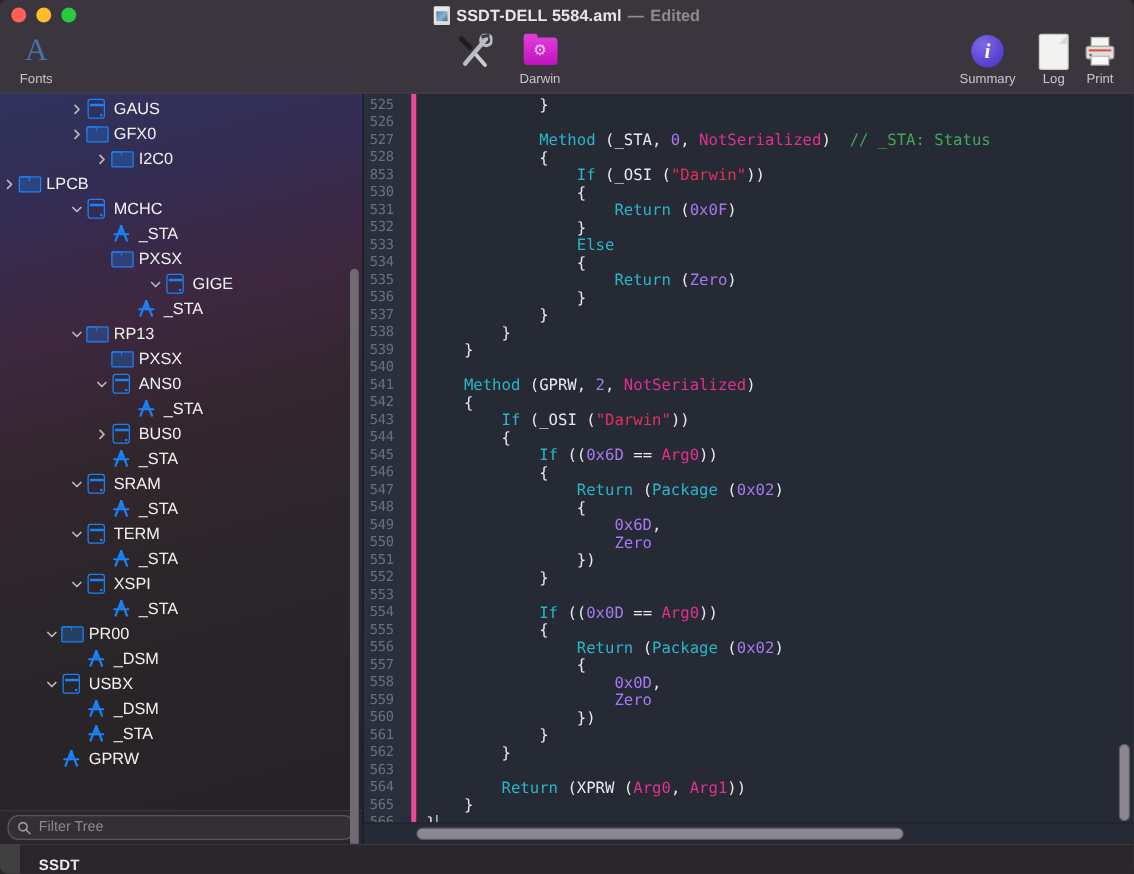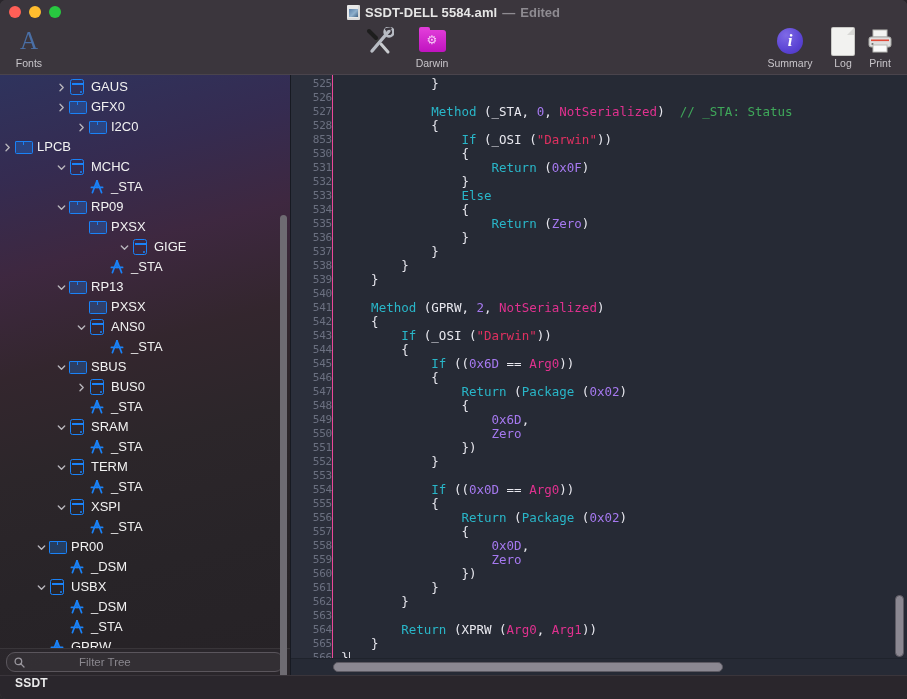--- a/index.html
+++ b/index.html
@@ -232,21 +232,21 @@
   .filter-field {
     flex: 1 1 auto; height: 18px;
     border-radius: 9px;
     border: 1px solid #5a555c;
     background: rgba(255,255,255,0.045);
     display:flex; align-items:center;
     padding: 0 7px; gap: 6px;
   }
   .filter-field svg { display:block; flex: 0 0 auto; }
   .filter-ph {
-    font-size: 11.5px; color: #8b888f; line-height: 16px; margin-left: 48px;
+    font-size: 11.5px; color: #8b888f; line-height: 16px;
   }
 
   
   .sb-scroll {
     position: absolute; right: 3px; top: 68px;
     width: 7px; height: 560px;
   }
   .sb-thumb {
     position: absolute; left: 0; width: 7px;
     background: #6e6b72;
@@ -266,25 +266,25 @@
     flex: 1 1 auto;
     position: relative;
     display: flex;
     min-height: 0;
     overflow: hidden;
   }
   .gutter {
     flex: 0 0 42px;
     width: 42px;
     background: #2b2f3b;
-    border-right: 1px solid #ec4899;
+    border-right: 4px solid #ec4899;
     padding-top: 2px;
     text-align: right;
     box-sizing: border-box;
-    padding-right: 0;
+    padding-right: 14px;
   }
   .gutter .ln {
     font-family: "DejaVu Sans Mono", monospace;
     font-size: 11px;
     line-height: 14px;
     height: 14px;
     color: #6b7080;
     letter-spacing: -0.2px;
   }
   .code {
@@ -343,23 +343,24 @@
     border: 1px solid #5d5a63;
     border-radius: 5px;
     box-sizing: border-box;
   }
 
   
   .statusbar {
     flex: 0 0 23px;
     height: 23px;
     background: #2a262c;
-    display: flex; align-items: flex-start;
+    display: flex; align-items: flex-end;
     padding-left: 15px;
     border-top: 1px solid #3a353b;
+    margin-left: 16px;
   }
   .status-text {
     font-size: 12px; color: #e9e9ea; font-weight: bold;
     letter-spacing: 0.2px;
   }
 </style>
 </head>
 <body>
 
 <div id="app">
@@ -523,34 +524,20 @@
             <span class="row-icon">
               <svg class="ic-method" viewBox="0 0 16 16">
                 <path d="M8 1.8 L12.6 13.6" stroke="#1a82f7" stroke-width="1.7" fill="none" stroke-linecap="round"></path>
                 <path d="M8 1.8 L3.4 13.6" stroke="#1a82f7" stroke-width="1.7" fill="none" stroke-linecap="round"></path>
                 <path d="M2.4 8.4 L13.6 8.4" stroke="#1a82f7" stroke-width="1.7" fill="none" stroke-linecap="round"></path>
                 <path d="M8 1.8 L8 8.4" stroke="#1a82f7" stroke-width="1.7" fill="none" stroke-linecap="round"></path>
               </svg>
             </span>
             <span class="row-label">_STA</span>
           </div>
-          <div class="tree-row" style="padding-left: 54px;">
-            <span class="twisty">
-              <svg width="9" height="9" viewBox="0 0 9 9">
-                <path d="M1.3 3 L4.5 6.2 L7.7 3" fill="none" stroke="#b9b7bd" stroke-width="1.35" stroke-linecap="round" stroke-linejoin="round"></path>
-              </svg>
-            </span>
-            <span class="row-icon">
-              <span class="ic-folder">
-                <span class="ft"></span>
-                <span class="fb"></span>
-              </span>
-            </span>
-            <span class="row-label">RP09</span>
-          </div>
           <div class="tree-row" style="padding-left: 74px;">
             <span class="twisty none"></span>
             <span class="row-icon">
               <span class="ic-folder">
                 <span class="ft"></span>
                 <span class="fb"></span>
               </span>
             </span>
             <span class="row-label">PXSX</span>
           </div>
@@ -624,34 +611,20 @@
             <span class="twisty none"></span>
             <span class="row-icon">
               <svg class="ic-method" viewBox="0 0 16 16">
                 <path d="M8 1.8 L12.6 13.6" stroke="#1a82f7" stroke-width="1.7" fill="none" stroke-linecap="round"></path>
                 <path d="M8 1.8 L3.4 13.6" stroke="#1a82f7" stroke-width="1.7" fill="none" stroke-linecap="round"></path>
                 <path d="M2.4 8.4 L13.6 8.4" stroke="#1a82f7" stroke-width="1.7" fill="none" stroke-linecap="round"></path>
                 <path d="M8 1.8 L8 8.4" stroke="#1a82f7" stroke-width="1.7" fill="none" stroke-linecap="round"></path>
               </svg>
             </span>
             <span class="row-label">_STA</span>
-          </div>
-          <div class="tree-row" style="padding-left: 54px;">
-            <span class="twisty">
-              <svg width="9" height="9" viewBox="0 0 9 9">
-                <path d="M1.3 3 L4.5 6.2 L7.7 3" fill="none" stroke="#b9b7bd" stroke-width="1.35" stroke-linecap="round" stroke-linejoin="round"></path>
-              </svg>
-            </span>
-            <span class="row-icon">
-              <span class="ic-folder">
-                <span class="ft"></span>
-                <span class="fb"></span>
-              </span>
-            </span>
-            <span class="row-label">SBUS</span>
           </div>
           <div class="tree-row" style="padding-left: 74px;">
             <span class="twisty">
               <svg width="9" height="9" viewBox="0 0 9 9">
                 <path d="M3 1.3 L6.2 4.5 L3 7.7" fill="none" stroke="#b9b7bd" stroke-width="1.35" stroke-linecap="round" stroke-linejoin="round"></path>
               </svg>
             </span>
             <span class="row-icon">
               <span class="ic-dev">
                 <span class="bx"></span>

